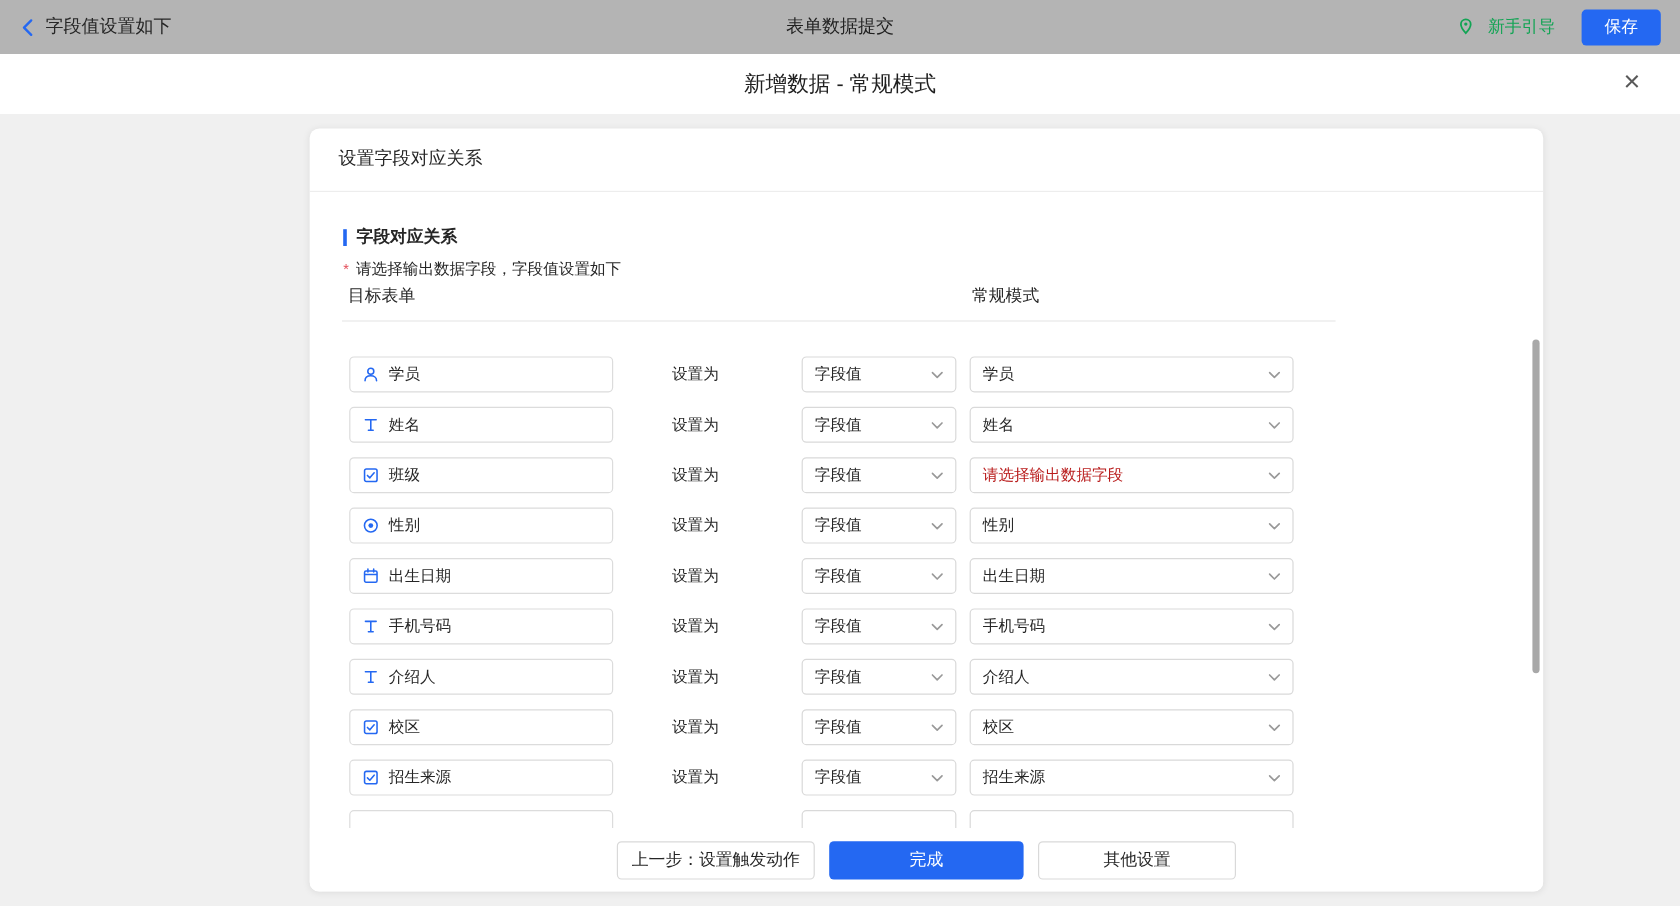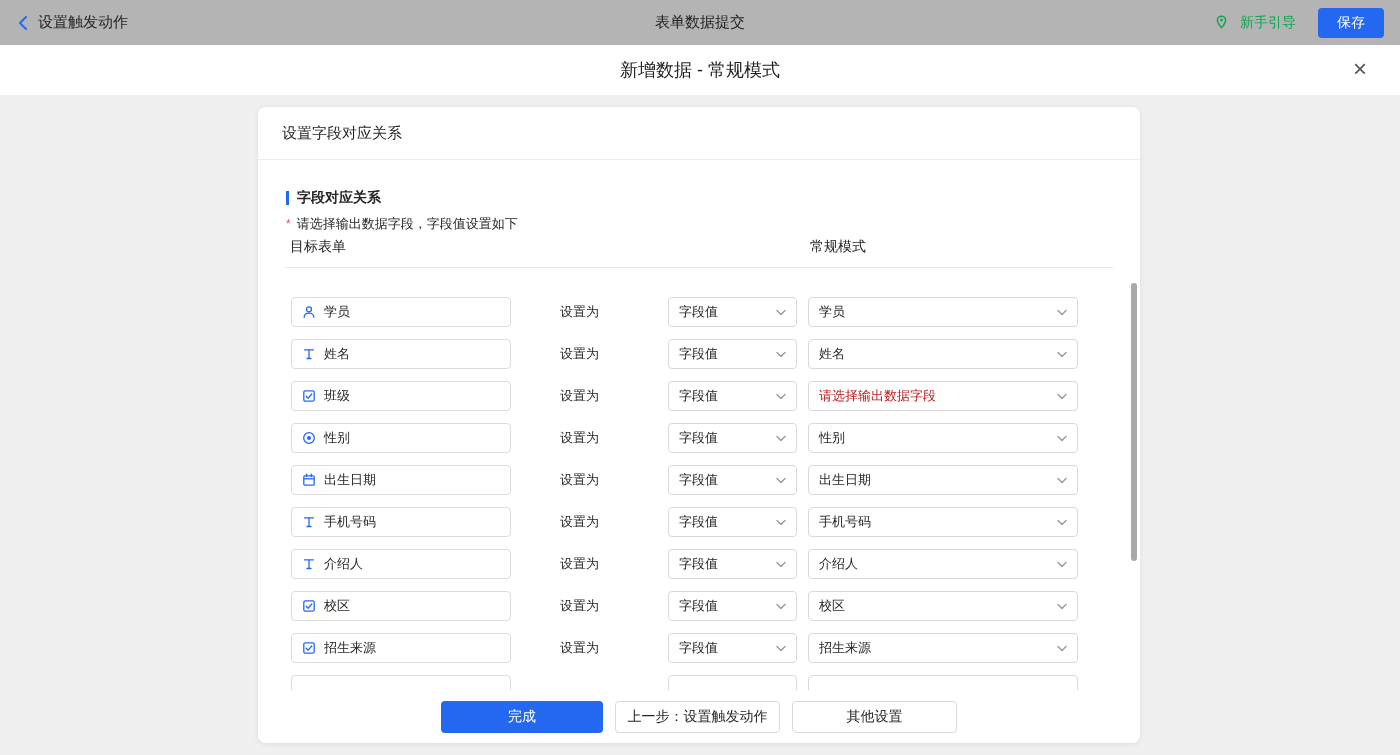--- a/index.html
+++ b/index.html
@@ -35,21 +35,21 @@
   
   .titlebar{position:absolute;top:45px;left:0;right:0;height:50px;background:#fff;}
   .modal-title{text-align:center;line-height:50px;font-size:18px;font-weight:500;color:#1f1f1f;}
   .close{
     position:absolute;right:24px;top:9px;width:32px;height:32px;line-height:30px;text-align:center;
     font-size:24px;color:#595959;cursor:pointer;
   }
   
   .content{position:absolute;top:95px;left:0;right:0;bottom:0;background:#f0f0f0;}
   .card{
-    position:absolute;left:258px;top:12px;width:882px;height:636px;background:#fff;
+    position:absolute;left:258px;top:12px;width:1028px;height:636px;background:#fff;
     border-radius:8px;box-shadow:0 1px 6px rgba(0,0,0,.08);overflow:hidden;
   }
   .card-header{
     height:53px;line-height:52px;padding:0 24px;font-size:15px;color:#262626;
     border-bottom:1px solid #ededed;
   }
   .section-title{
     position:absolute;left:28px;top:82px;display:flex;align-items:center;gap:8px;
     font-size:14px;font-weight:bold;color:#262626;
   }
@@ -96,21 +96,21 @@
 </head>
 <body>
 
 <div class="topbar">
   <div class="topbar-left">
     <span style="display:flex;align-items:center;">
       <svg width="14" height="16" viewBox="0 0 14 16">
           <polyline points="10,2 4,8 10,14" fill="none" stroke="#2468f2" stroke-width="2" stroke-linecap="round" stroke-linejoin="round"></polyline>
         </svg>
     </span>
-    <span>设置触发动作</span>
+    <span>字段值设置如下</span>
   </div>
   <div class="topbar-title">表单数据提交</div>
   <div class="topbar-right">
     <span class="guide">
       <span style="display:flex;align-items:center;">
         <svg width="13" height="15" viewBox="0 0 14 16">
           <path d="M7,1.2 C4.4,1.2 2.6,3.2 2.6,5.5 c0,3.2 4.4,8 4.4,8 s4.4,-4.8 4.4,-8 C11.4,3.2 9.6,1.2 7,1.2 z" fill="none" stroke="#12a454" stroke-width="1.6"></path>
           <circle cx="7" cy="5.4" r="1.5" fill="#12a454"></circle>
         </svg>
       </span>
@@ -421,18 +421,18 @@
 
     </div>
   </div>
 </div>
 
     <div class="scrollbar">
       <div class="thumb"></div>
     </div>
 
     <div class="card-footer">
+      <button class="btn ghost">上一步：设置触发动作</button>
       <button class="btn primary">完成</button>
-      <button class="btn ghost">上一步：设置触发动作</button>
       <button class="btn ghost">其他设置</button>
     </div>
   </div>
 </div>
 
 </body></html>

